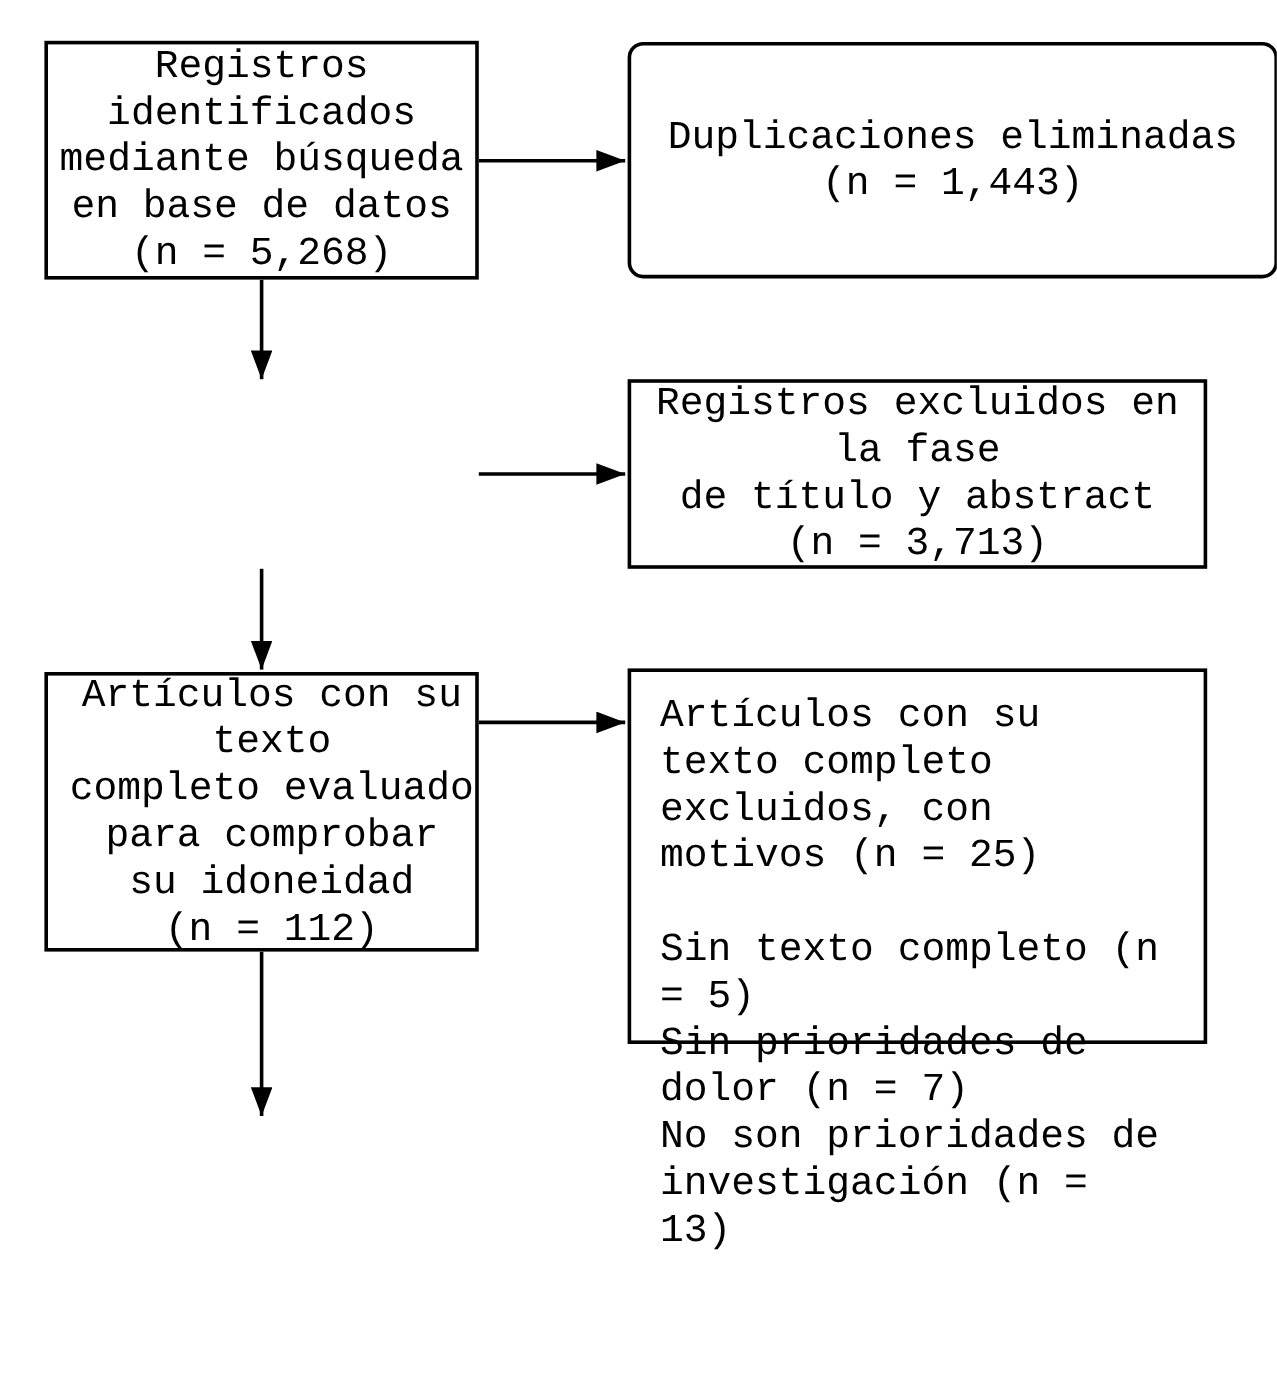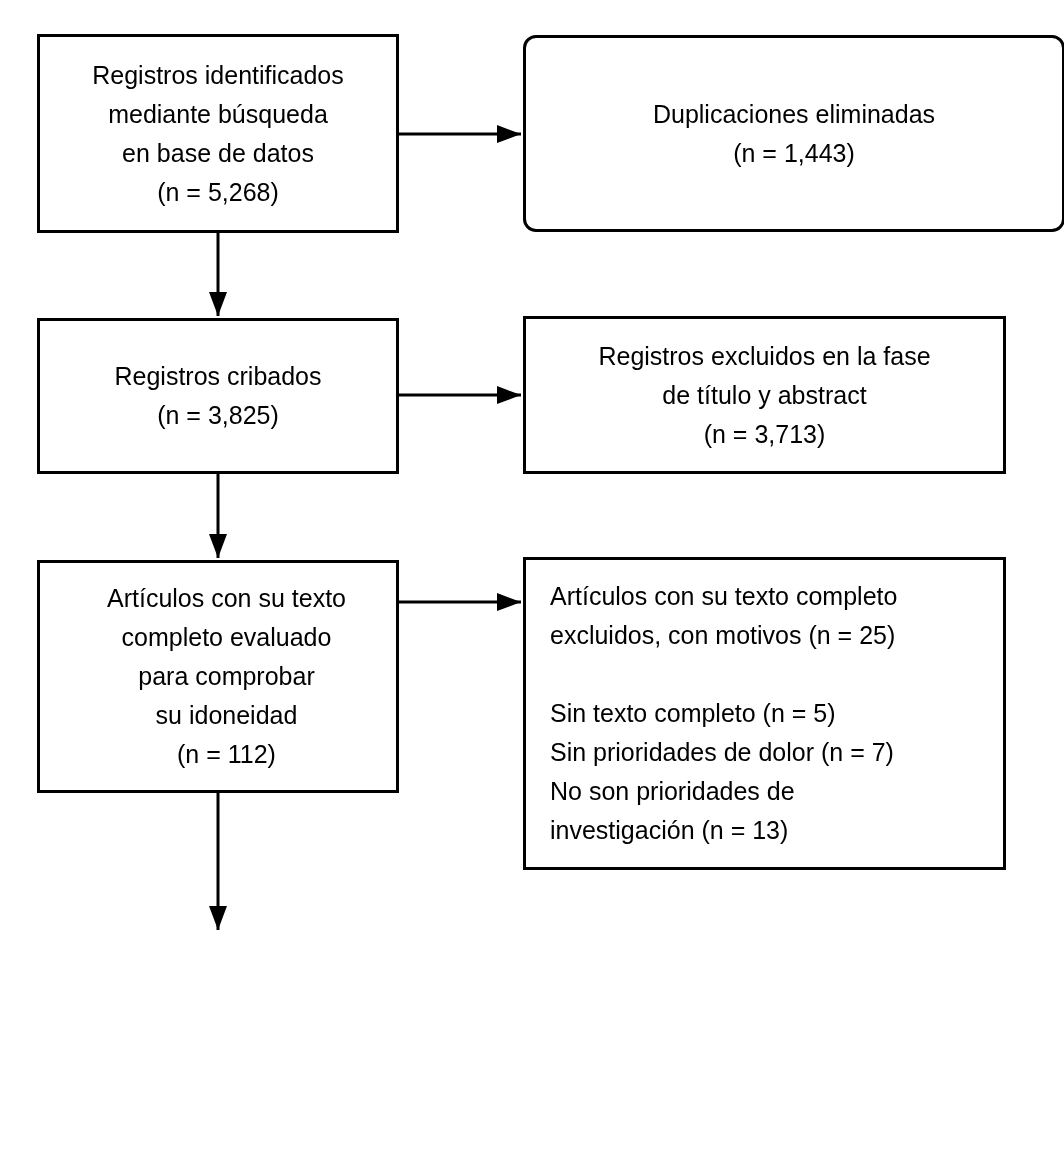--- a/index.html
+++ b/index.html
@@ -20,23 +20,24 @@
     border: 3px solid #000000;
     background: #ffffff;
     box-sizing: border-box;
     display: flex;
     align-items: center;
     justify-content: center;
   }
   .flow-box .box-text {
     white-space: pre-line;
     text-align: center;
-    font-size: 25px;
+    font-size: 33px;
     line-height: 39px;
     color: #000000;
+    font-family: Liberation Mono, monospace;
   }
   .flow-box.align-left {
     align-items: flex-start;
     justify-content: flex-start;
     padding: 17px 20px 17px 24px;
   }
   .flow-box.align-left .box-text {
     text-align: left;
   }
   
@@ -81,24 +82,20 @@
 mediante búsqueda
 en base de datos
 (n = 5,268)</span>
   </div>
 
   <div class="flow-box" id="box-duplicates">
     <span class="box-text">Duplicaciones eliminadas
 (n = 1,443)</span>
   </div>
 
-  <div class="flow-box" id="box-screened">
-    <span class="box-text">Registros cribados
-(n = 3,825)</span>
-  </div>
 
   <div class="flow-box" id="box-excluded-title">
     <span class="box-text">Registros excluidos en la fase
 de título y abstract
 (n = 3,713)</span>
   </div>
 
   <div class="flow-box" id="box-fulltext">
     <span class="box-text">Artículos con su texto
 completo evaluado

